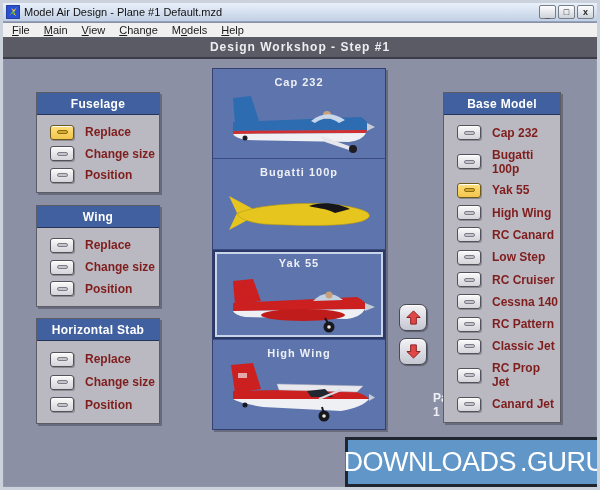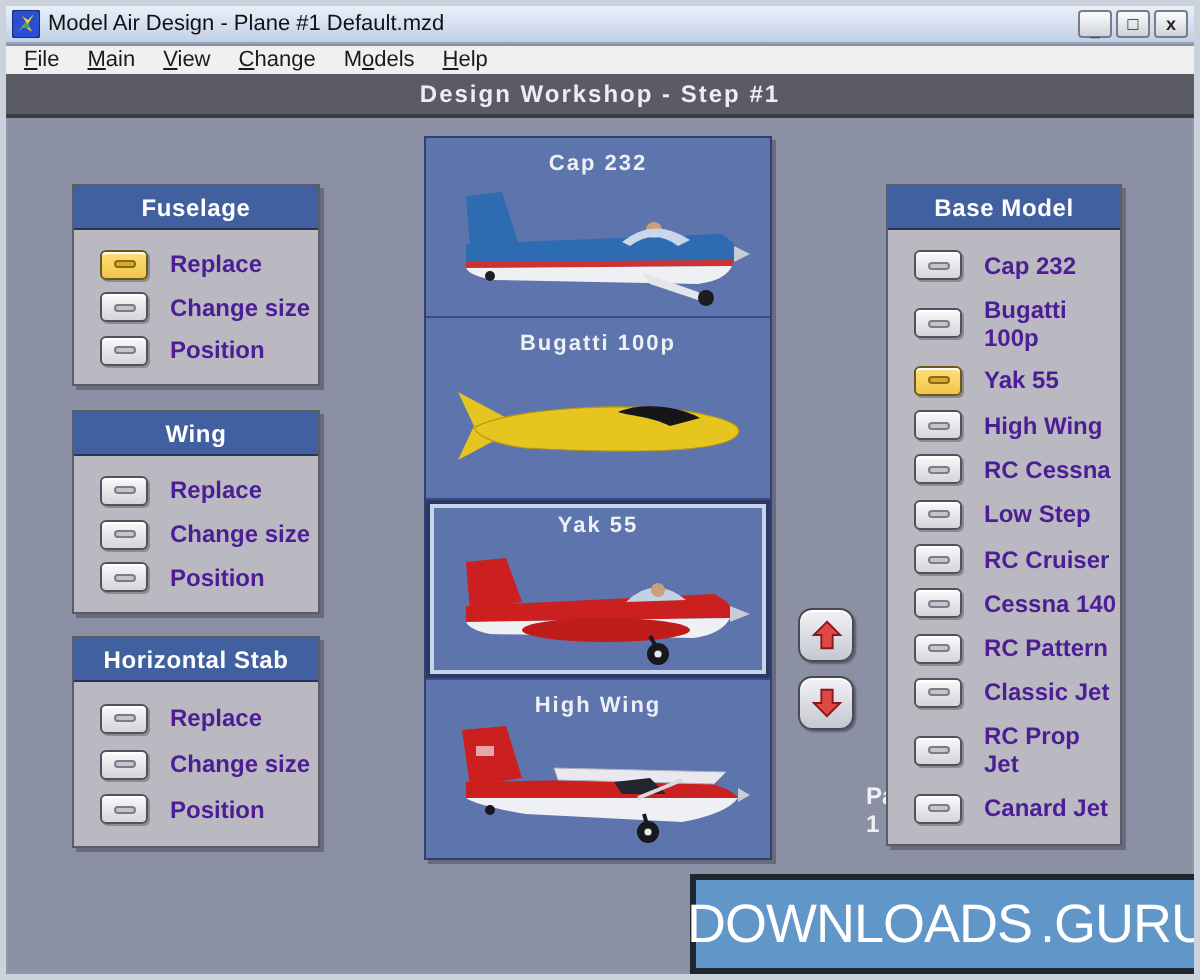--- a/index.html
+++ b/index.html
@@ -69,21 +69,21 @@
   .btn-ico {
     width:24px; height:15px; flex:none;
     border:1px solid #52525c; border-radius:3px;
     background:linear-gradient(#fafafa,#d4d4da);
     box-shadow:inset 0 1px 0 #fff, 1px 1px 0 rgba(0,0,0,.25);
     display:flex; align-items:center; justify-content:center;
   }
   .btn-ico .dash { width:11px; height:4px; border:1px solid #7c7c86; border-radius:2px; background:#c4c4cc; }
   .btn-ico.selected { background:linear-gradient(#ffe07c,var(--selected_yellow,#f2c54e)); border-color:#6b5a1e; }
   .btn-ico.selected .dash { background:#d9a92c; border-color:#8a6a14; }
-  .ctl-label { font-weight:bold; font-size:12px; color:#4c1d95; }
+  .ctl-label { font-weight:bold; font-size:12px; color:#7f1d1d; }
 
   
   .preview {
     position:absolute; left:209px; top:65px; width:174px; height:362px;
     background:var(--preview_blue,#5d74ac);
     border:1px solid #333f6e;
     box-shadow:2px 2px 0 rgba(40,40,55,.35);
     display:flex; flex-direction:column;
   }
   .preview-cell {
@@ -330,21 +330,21 @@
       <div class="ctl-row">
         <div class="btn-ico">
             <div class="dash"></div>
           </div>
         <span class="ctl-label">High Wing</span>
       </div>
       <div class="ctl-row">
         <div class="btn-ico">
             <div class="dash"></div>
           </div>
-        <span class="ctl-label">RC Cessna</span>
+        <span class="ctl-label">RC Canard</span>
       </div>
       <div class="ctl-row">
         <div class="btn-ico">
             <div class="dash"></div>
           </div>
         <span class="ctl-label">Low Step</span>
       </div>
       <div class="ctl-row">
         <div class="btn-ico">
             <div class="dash"></div>

